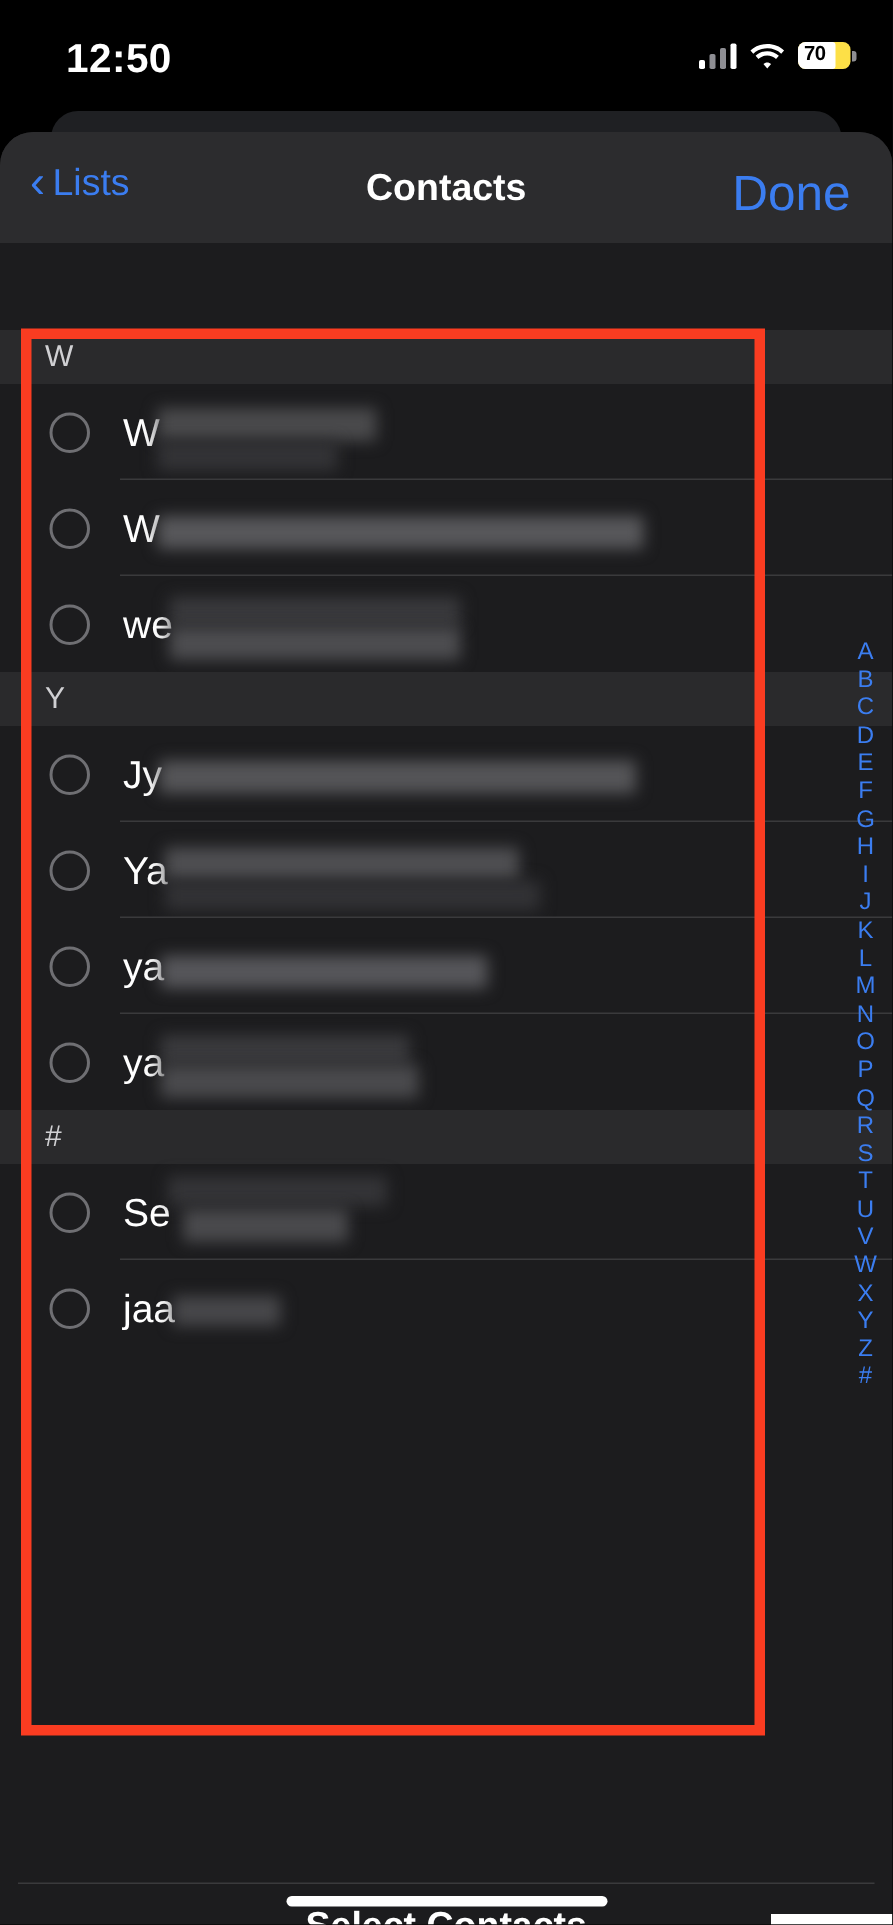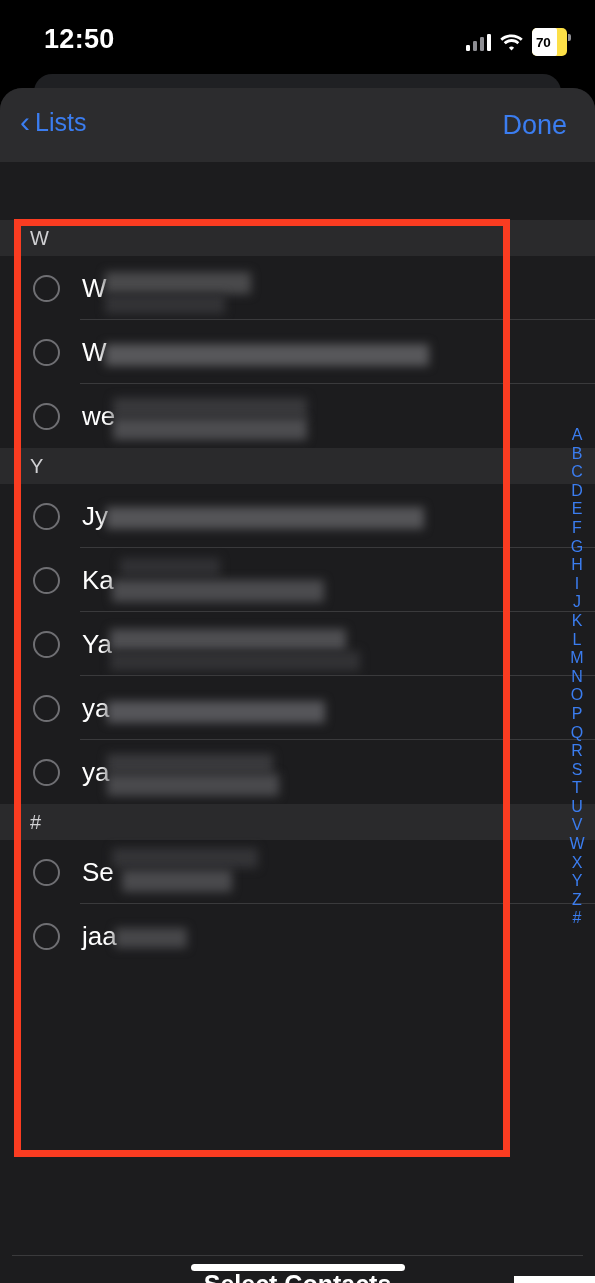--- a/index.html
+++ b/index.html
@@ -41,24 +41,24 @@
   .cell-bars { display: flex; align-items: flex-end; gap: 2.5px; height: 17px; }
   .cell-bars i { display: block; width: 4.5px; background: #ffffff; border-radius: 1.2px; }
   .cell-bars i:nth-child(1) { height: 6px;  background:#ffffff; }
   .cell-bars i:nth-child(2) { height: 10px; background:#8e8e93; }
   .cell-bars i:nth-child(3) { height: 13.5px; background:#8e8e93; }
   .cell-bars i:nth-child(4) { height: 17px; background:#ffffff; }
 
   .wifi-ico { position: relative; width: 23px; height: 17px; }
   .battery {
     position: relative;
-    width: 35px; height: 28px;
+    width: 35px; height: 18px;
     border-radius: 5px;
     background: #fde047;
-    display: flex; align-items: center;
+    display: flex; align-items: flex-start;
   }
   .battery .fill {
     position: absolute; left: 0; top: 0; bottom: 0;
     width: 24.5px;
     background: #ffffff;
     border-radius: 5px 2px 2px 5px;
   }
   .battery .lvl {
     position: relative;
     z-index: 2;
@@ -115,21 +115,21 @@
     width: 595px;
     text-align: center;
     color: #ffffff;
     font-size: 25px;
     font-weight: bold;
   }
   #nav-done {
     position: absolute;
     right: 28px; top: 22px;
     color: #3b7df0;
-    font-size: 27px;
+    font-size: 33px;
     font-weight: 500;
   }
 
   
   #search-wrap {
     position: absolute;
     left: 31px; top: 82px;
     width: 533px; height: 44px;
     background: #2c2c2e;
     border-radius: 12px;
@@ -289,20 +289,21 @@
 
 <div id="sheet-behind"></div>
 
 <div id="sheet">
 
   <div id="nav-bar">
     <div id="nav-back">
       <span class="chev">‹</span>
       <span>Lists</span>
     </div>
+    <div id="nav-title">Contacts</div>
     <div id="nav-done">Done</div>
   </div>
 
 
   <div id="list">
       <div class="sec-head">W</div>
       <div class="row">
         <div class="check"></div>
         <div class="name">
           <span>W</span>
@@ -324,28 +325,20 @@
           <span class="redact" style="left: 100%; margin-left: -2px; top: calc(50% - 18px); width: 194px; height: 20px; background: rgb(57, 57, 60);"></span>
           <span class="redact" style="left: 100%; margin-left: -2px; top: calc(50% + 2px); width: 194px; height: 22px; background: rgb(77, 77, 80);"></span>
         </div>
       </div>
       <div class="sec-head">Y</div>
       <div class="row">
         <div class="check"></div>
         <div class="name">
           <span>Jy</span>
           <span class="redact" style="left: 100%; margin-left: -2px; top: calc(50% - 9px); width: 318px; height: 22px; background: rgb(85, 85, 88);"></span>
-        </div>
-      </div>
-      <div class="row">
-        <div class="check"></div>
-        <div class="name">
-          <span>Ka</span>
-          <span class="redact" style="left: 100%; margin-left: 6px; top: calc(50% - 22px); width: 100px; height: 18px; background: rgb(49, 49, 52);"></span>
-          <span class="redact" style="left: 100%; margin-left: -2px; top: calc(50% + 0px); width: 212px; height: 22px; background: rgb(76, 76, 79);"></span>
         </div>
       </div>
       <div class="row">
         <div class="check"></div>
         <div class="name">
           <span>Ya</span>
           <span class="redact" style="left: 100%; margin-left: -2px; top: calc(50% - 15px); width: 236px; height: 22px; background: rgb(79, 79, 82);"></span>
           <span class="redact" style="left: 100%; margin-left: -2px; top: calc(50% + 7px); width: 250px; height: 20px; background: rgb(50, 50, 53);"></span>
         </div>
       </div>

